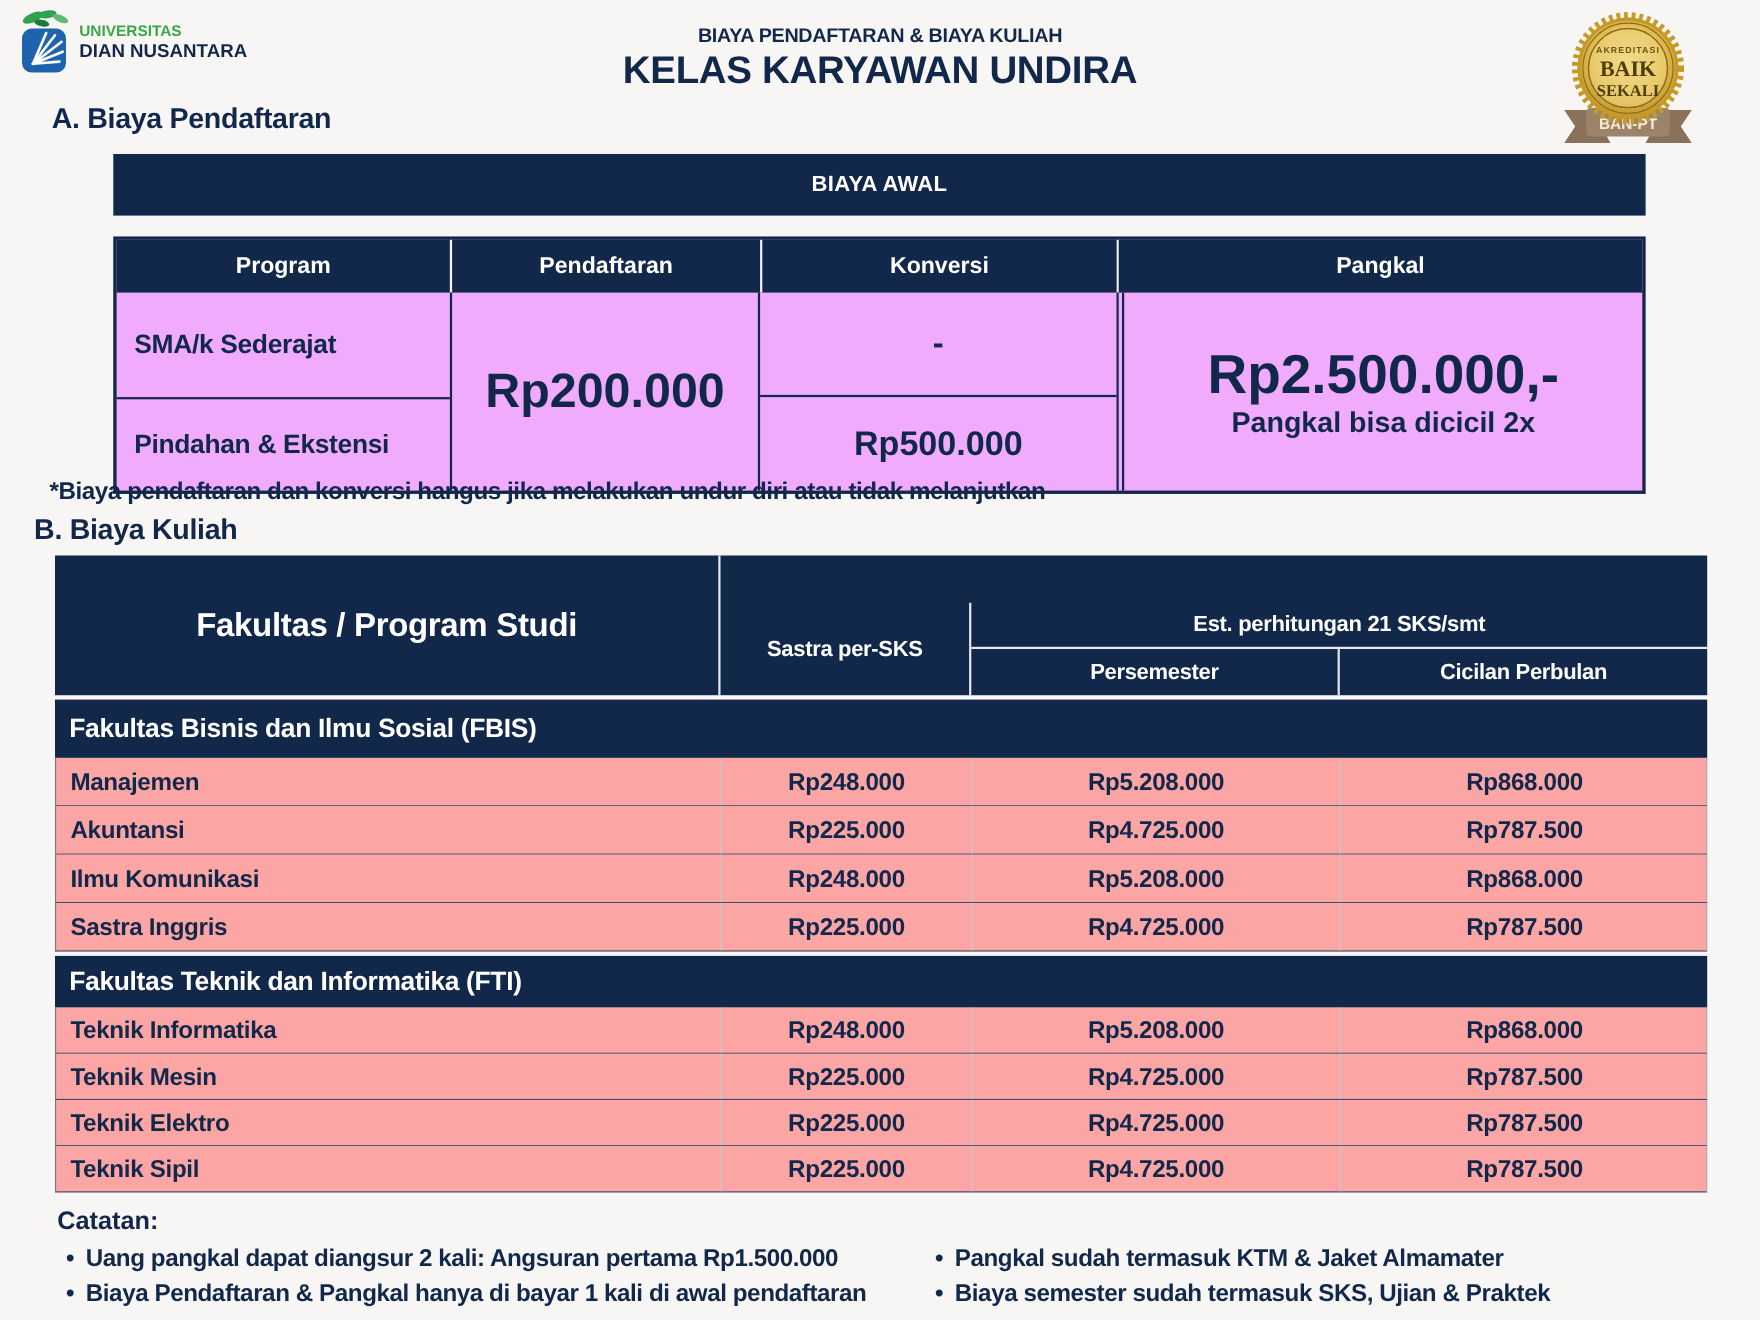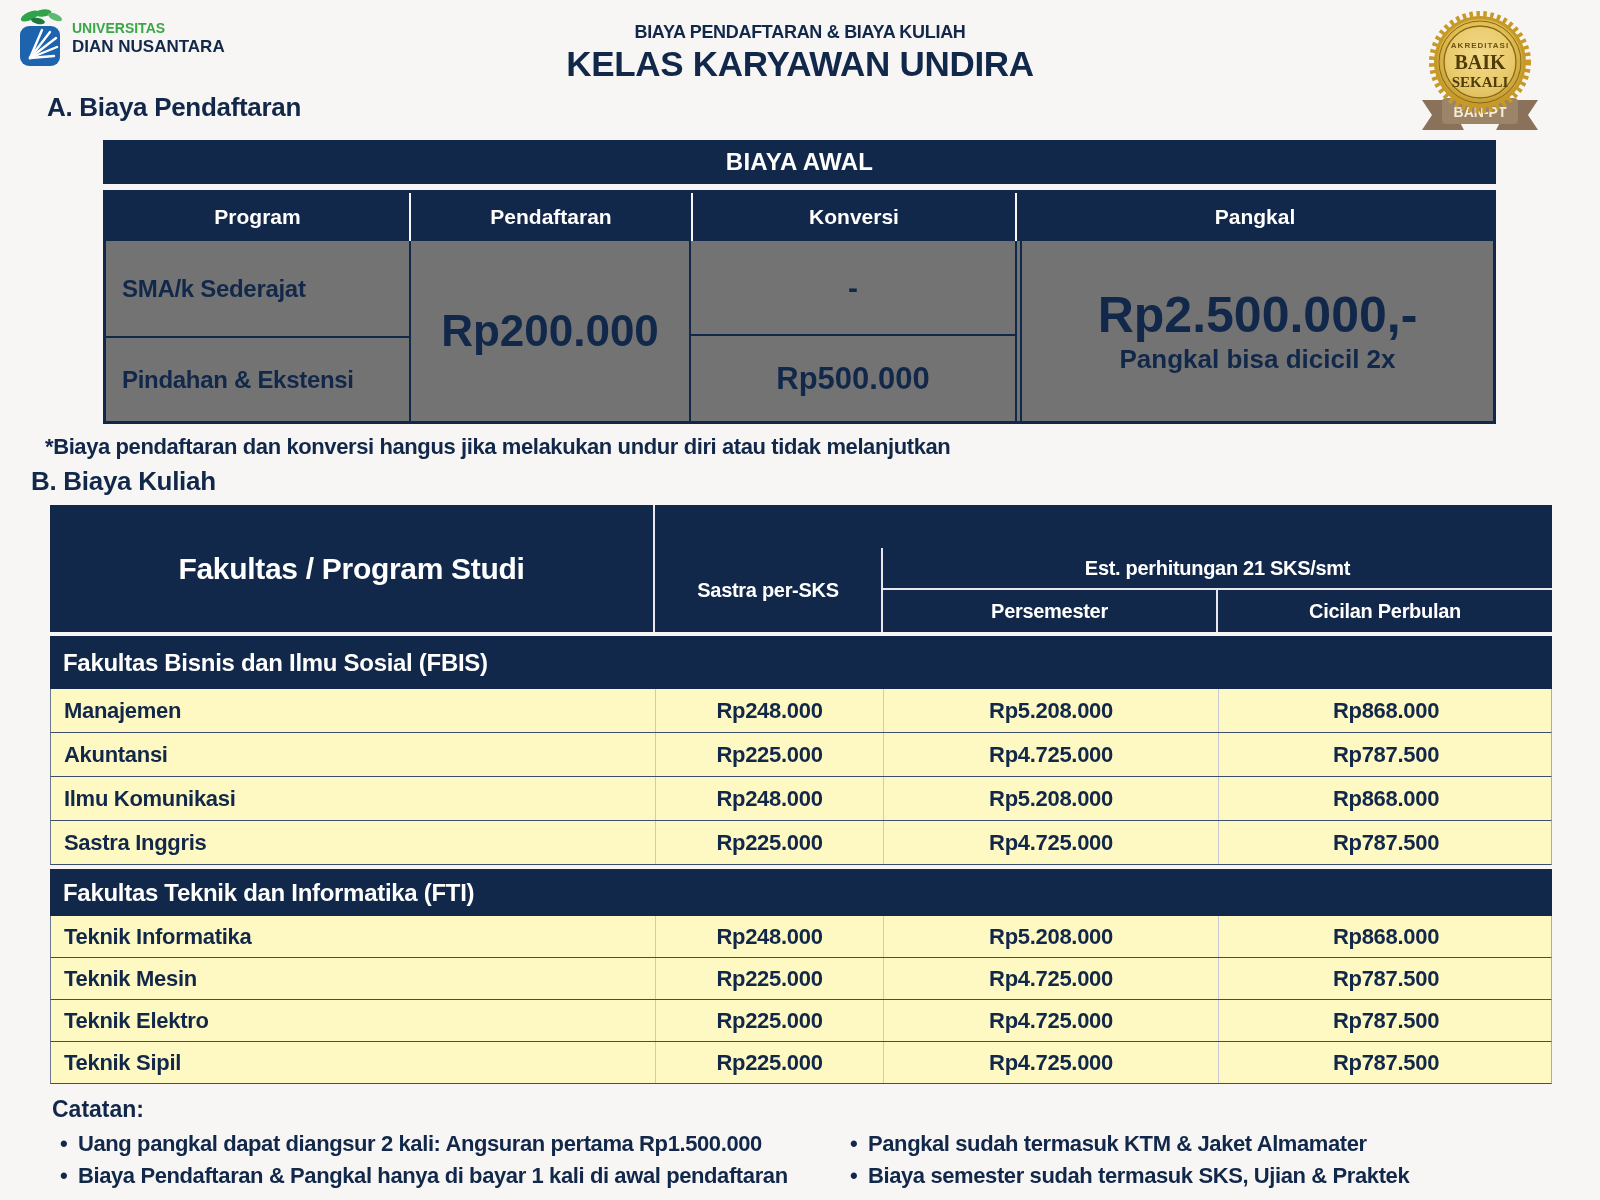--- a/index.html
+++ b/index.html
@@ -21,26 +21,26 @@
   .badge { position:absolute; left:1404px; top:6px; width:152px; height:126px; }
 
   
   .sec-heading { position:absolute; font-size:26px; font-weight:800; letter-spacing:-0.3px; }
   .h-a { left:47px; top:92px; }
   .h-b { left:31px; top:466px; }
   .footnote { position:absolute; left:45px; top:434px; font-size:22px; font-weight:bold; letter-spacing:-0.4px;text-align:center; }
 
   
   .ta { position:absolute; left:103px; top:140px; width:1393px; }
-  .ta-title { height:44px; background:#12284a; color:#fff; font-size:24px; font-weight:800;
+  .ta-title { height:56px; background:#12284a; color:#fff; font-size:20px; font-weight:800;
               display:flex; align-items:center; justify-content:center; letter-spacing:0.3px; }
-  .ta-grid { display:grid; margin-top:6px;
+  .ta-grid { display:grid; margin-top:19px;
              grid-template-columns:303px 282px 324px 478px;
              grid-template-rows:48px 95px 85px;
-             background:#737373; border:3px solid #12284a; }
+             background:#f0abfc; border:3px solid #12284a; }
   .ta-h { grid-row:1; background:#12284a; color:#fff; font-size:21px; font-weight:800;
           display:flex; align-items:center; justify-content:center; }
   .ta-h.c1 { grid-column:1; } .ta-h.c2 { grid-column:2; } .ta-h.c3 { grid-column:3; } .ta-h.c4 { grid-column:4; }
   .ta-h.wsep { border-left:2px solid #f7f6f4; }
   .ta-cell { display:flex; align-items:center; justify-content:center; font-weight:800; }
   .cell-prog { justify-content:flex-start; padding-left:16px; font-size:24px; letter-spacing:-0.3px; }
   .cell-prog.r2 { grid-area:2/1/3/2; }
   .cell-prog.r3 { grid-area:3/1/4/2; border-top:2px solid #12284a; }
   .cell-pend { grid-area:2/2/4/3; border-left:2px solid #12284a; border-right:2px solid #12284a; font-size:44px; }
   .cell-dash { grid-area:2/3/3/4; border-bottom:2px solid #12284a; font-size:30px; }
@@ -57,21 +57,21 @@
   .th-fakultas { grid-area:1/1/4/2; border-right:2px solid #e8e8ea; font-size:30px; }
   .th-sks { grid-area:1/2/2/5; border-bottom:2px solid #e8e8ea; font-size:20px; }
   .th-persks { grid-area:2/2/4/3; border-right:2px solid #e8e8ea; font-size:20px; }
   .th-est { grid-area:2/3/3/5; border-bottom:2px solid #e8e8ea; font-size:20px; }
   .th-psm { grid-area:3/3/4/4; border-right:2px solid #e8e8ea; font-size:20px; }
   .th-cpb { grid-area:3/4/4/5; font-size:20px; }
   .tb-bar { background:#12284a; color:#fff; display:flex; align-items:center; padding-left:13px;
             font-size:24px; font-weight:800; letter-spacing:-0.3px; margin-top:4px; }
   .tb-bar.fbis { height:53px; }
   .tb-bar.fti { height:47px; }
-  .tb-row { display:grid; grid-template-columns:605px 228px 335px 334px; background:#fef9c3;
+  .tb-row { display:grid; grid-template-columns:605px 228px 335px 334px; background:#fca5a5;
             border-bottom:1px solid #3d4d6e; border-left:1px solid #6b7790; border-right:1px solid #a7adba;text-align:right; }
   .tb-row.h44 { height:44px; } .tb-row.h42 { height:42px; }
   .tb-row > div { display:flex; align-items:center; font-weight:800; font-size:22px; letter-spacing:-0.3px; }
   .td-prodi { padding-left:13px; border-right:1px solid #c6cad2; }
   .td-val { justify-content:center; border-right:1px solid #c6cad2; }
   .td-val.last { border-right:none; }
 
   
   .notes { position:absolute; left:52px; top:1096px; width:1540px; }
   .notes-heading { font-size:23px; font-weight:800; }

